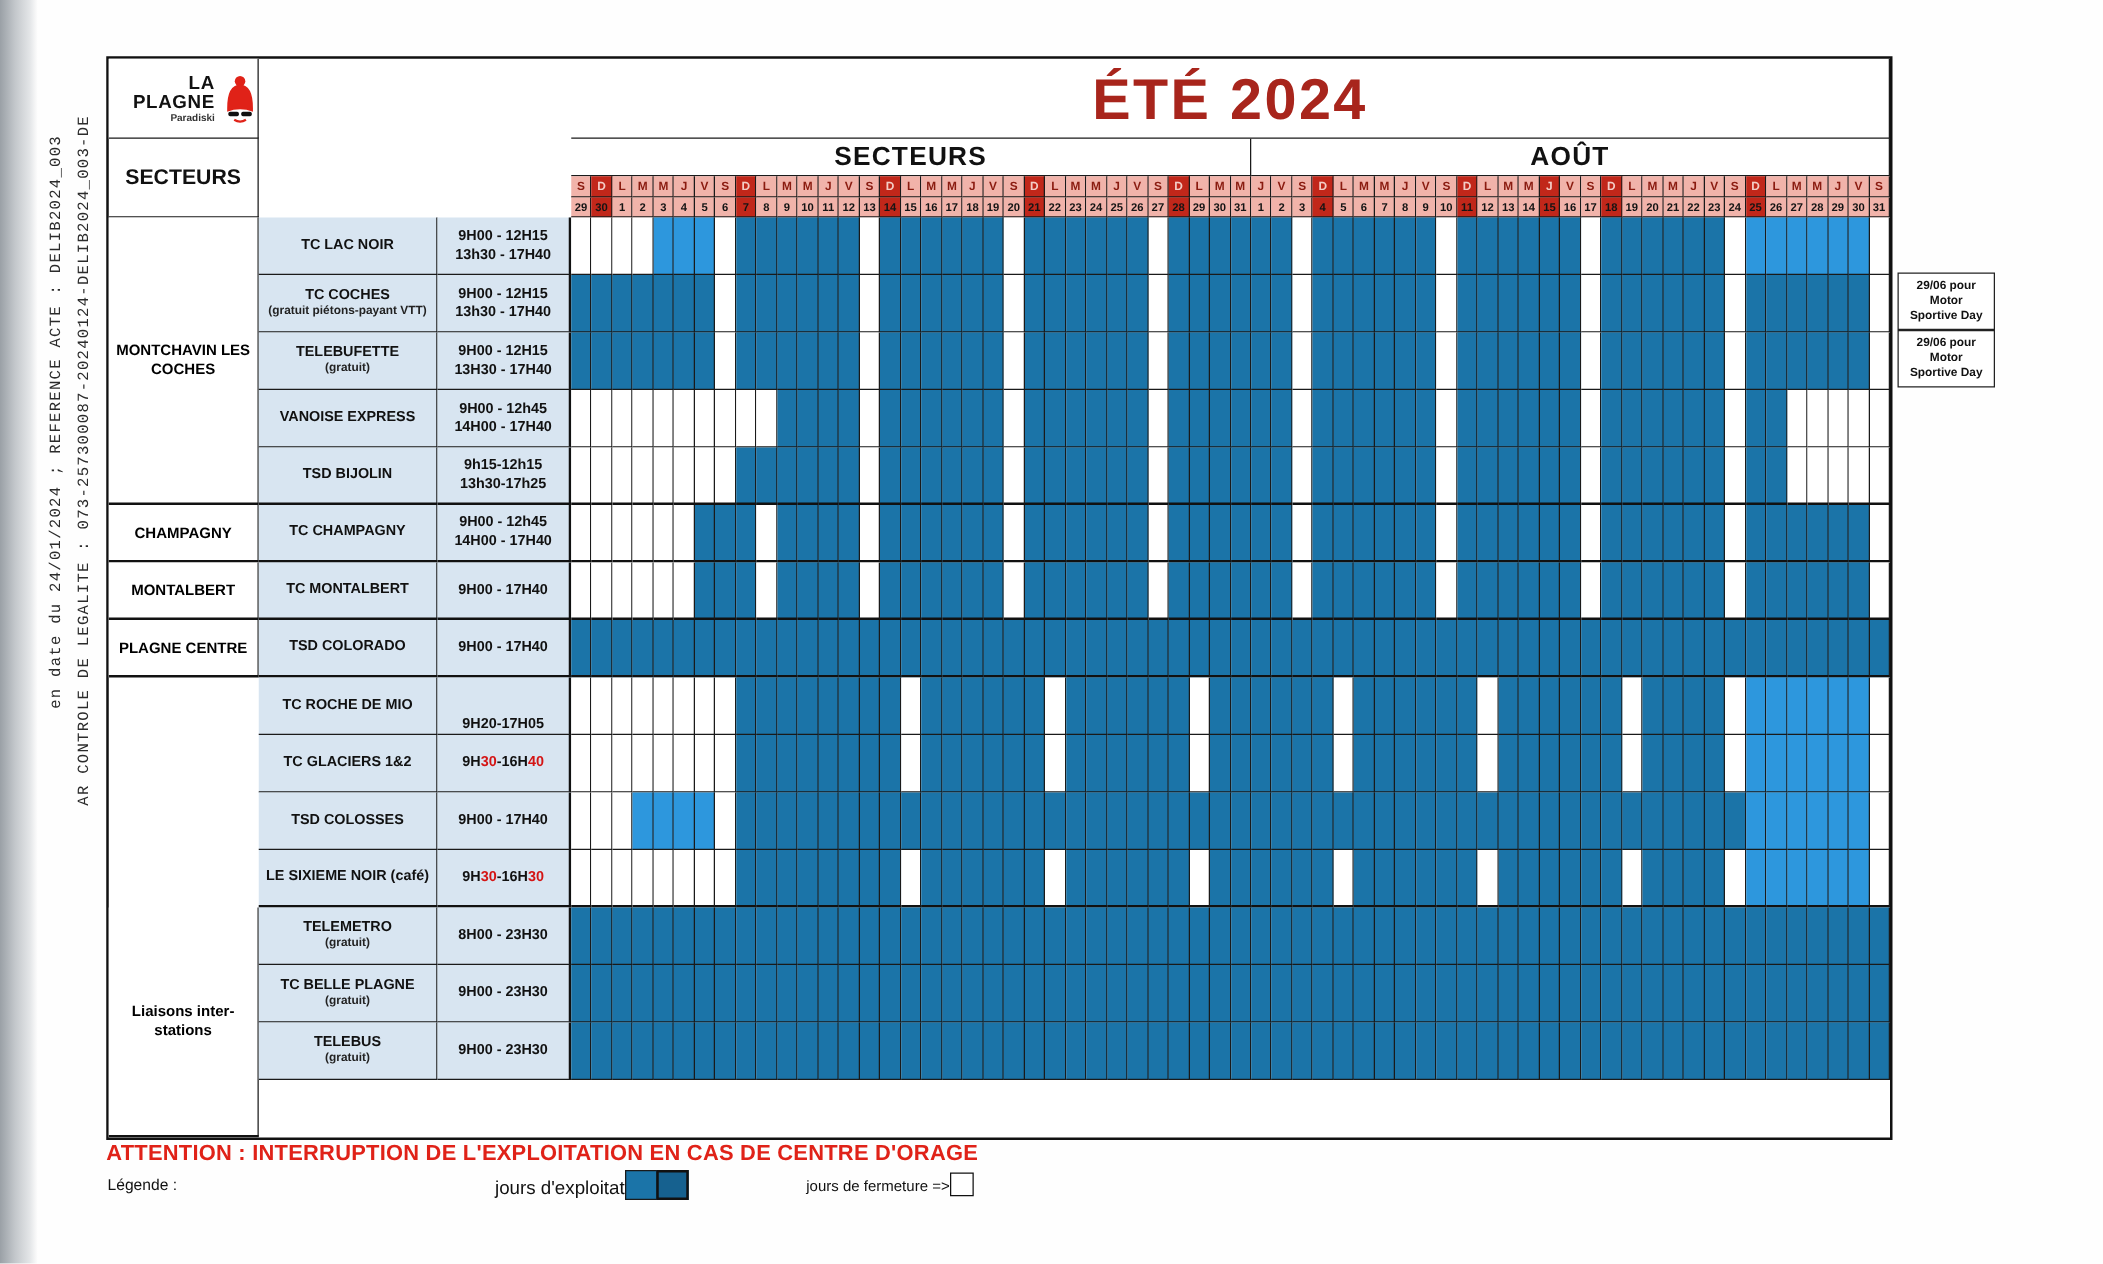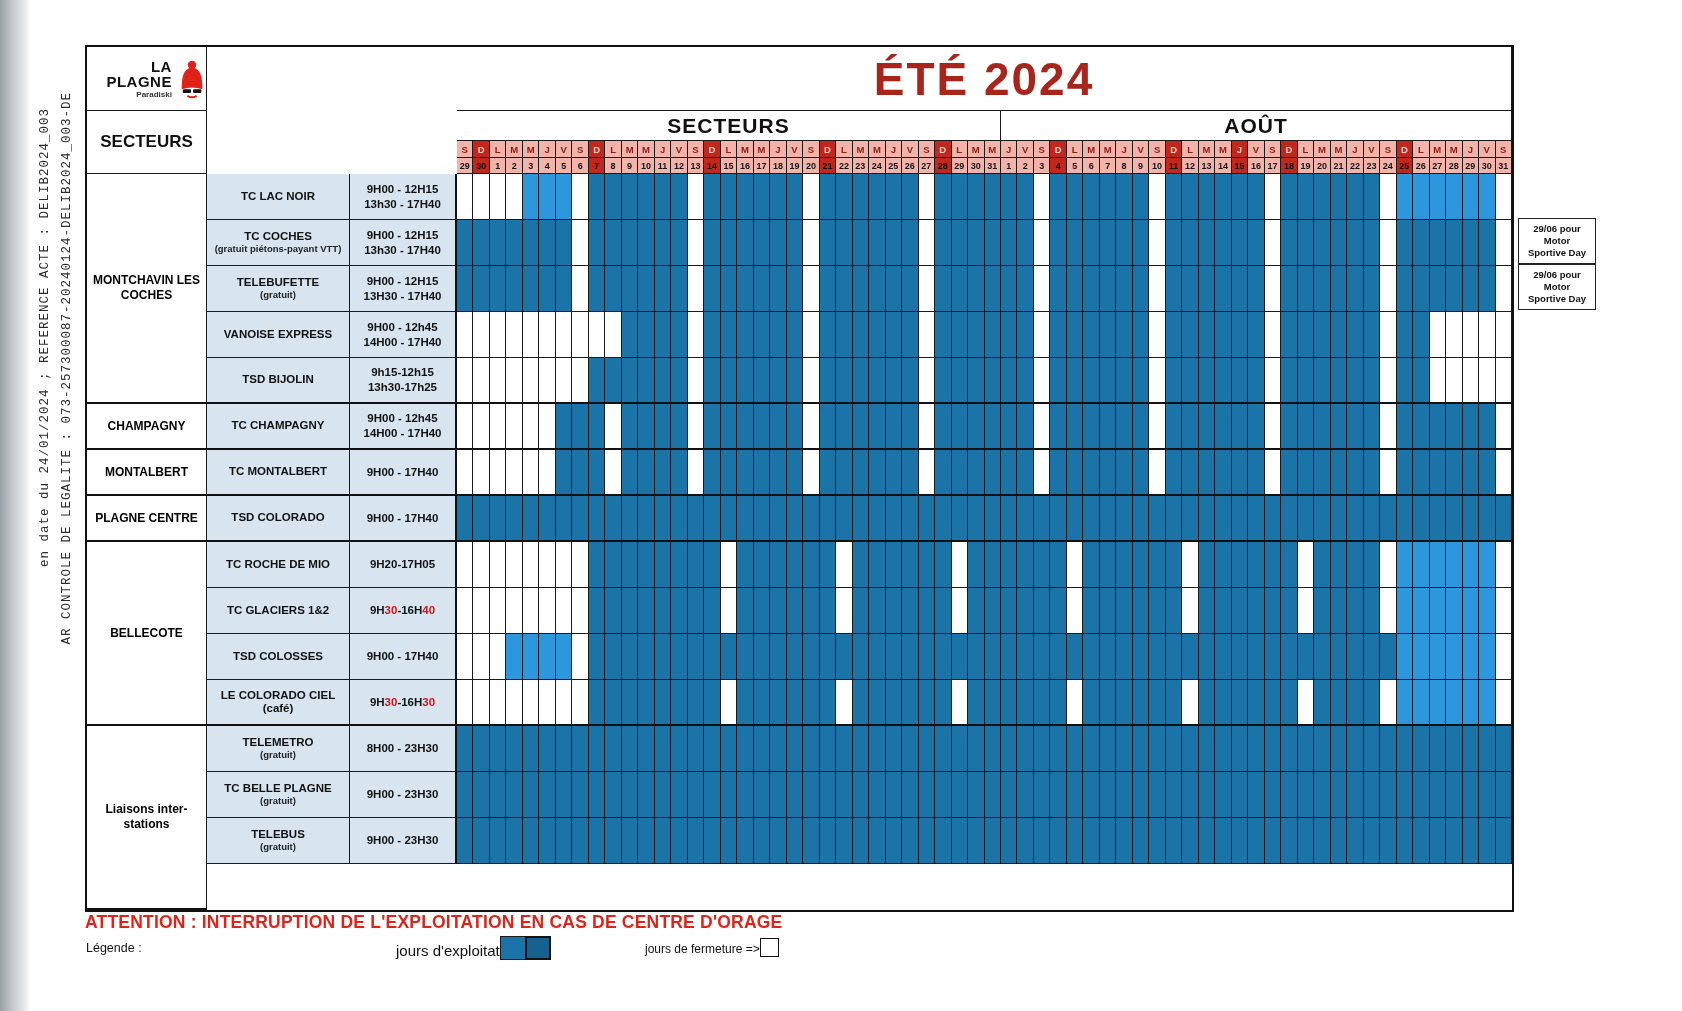--- a/index.html
+++ b/index.html
@@ -217,21 +217,20 @@
       <div class="cell dayL" style="grid-area: 3 / 65;">J</div>
       <div class="cell dayN" style="grid-area: 4 / 65;">29</div>
       <div class="cell dayL" style="grid-area: 3 / 66;">V</div>
       <div class="cell dayN" style="grid-area: 4 / 66;">30</div>
       <div class="cell dayL" style="grid-area: 3 / 67;">S</div>
       <div class="cell dayN" style="grid-area: 4 / 67;">31</div>
       <div class="cell sector-cell groupend" style="grid-area: 5 / 1 / 10;">MONTCHAVIN LES COCHES</div>
       <div class="cell sector-cell groupend" style="grid-area: 10 / 1 / 11;">CHAMPAGNY</div>
       <div class="cell sector-cell groupend" style="grid-area: 11 / 1 / 12;">MONTALBERT</div>
       <div class="cell sector-cell groupend" style="grid-area: 12 / 1 / 13;">PLAGNE CENTRE</div>
-      <div class="cell sector-cell groupend" style="grid-area: 13 / 1 / 17;">BELLECOTE</div>
       <div class="cell sector-cell groupend" style="grid-area: 17 / 1 / 21;">Liaisons inter-stations</div>
       <div class="cell lift-cell" style="grid-area: 5 / 2;">
         <div class="lift-name">TC LAC NOIR</div>
       </div>
       <div class="cell hours-cell" style="grid-area: 5 / 3;">
         <div><span>9H00 - 12H15</span></div>
         <div><span>13h30 - 17H40</span></div>
       </div>
       <div class="daycell closed" style="grid-area: 5 / 4;"></div>
       <div class="daycell closed" style="grid-area: 5 / 5;"></div>
@@ -790,21 +789,21 @@
       <div class="daycell open1 groupend" style="grid-area: 12 / 61;"></div>
       <div class="daycell open1 groupend" style="grid-area: 12 / 62;"></div>
       <div class="daycell open1 groupend" style="grid-area: 12 / 63;"></div>
       <div class="daycell open1 groupend" style="grid-area: 12 / 64;"></div>
       <div class="daycell open1 groupend" style="grid-area: 12 / 65;"></div>
       <div class="daycell open1 groupend" style="grid-area: 12 / 66;"></div>
       <div class="daycell open1 groupend" style="grid-area: 12 / 67;"></div>
       <div class="cell lift-cell" style="grid-area: 13 / 2;">
         <div class="lift-name">TC ROCHE DE MIO</div>
       </div>
-      <div class="cell hours-cell" style="grid-area: 13 / 3;">
+      <div class="cell hours-cell" style="grid-area: 13 / 3; justify-content: flex-end;">
         <div><span>9H20-17H05</span></div>
       </div>
       <div class="daycell closed" style="grid-area: 13 / 4;"></div>
       <div class="daycell closed" style="grid-area: 13 / 5;"></div>
       <div class="daycell closed" style="grid-area: 13 / 6;"></div>
       <div class="daycell closed" style="grid-area: 13 / 7;"></div>
       <div class="daycell closed" style="grid-area: 13 / 8;"></div>
       <div class="daycell closed" style="grid-area: 13 / 9;"></div>
       <div class="daycell closed" style="grid-area: 13 / 10;"></div>
       <div class="daycell closed" style="grid-area: 13 / 11;"></div>
@@ -998,21 +997,21 @@
       <div class="daycell open1" style="grid-area: 15 / 59;"></div>
       <div class="daycell open1" style="grid-area: 15 / 60;"></div>
       <div class="daycell open2" style="grid-area: 15 / 61;"></div>
       <div class="daycell open2" style="grid-area: 15 / 62;"></div>
       <div class="daycell open2" style="grid-area: 15 / 63;"></div>
       <div class="daycell open2" style="grid-area: 15 / 64;"></div>
       <div class="daycell open2" style="grid-area: 15 / 65;"></div>
       <div class="daycell open2" style="grid-area: 15 / 66;"></div>
       <div class="daycell closed" style="grid-area: 15 / 67;"></div>
       <div class="cell lift-cell groupend" style="grid-area: 16 / 2;">
-        <div class="lift-name">LE COLORADO CIEL (café)</div>
+        <div class="lift-name">LE SIXIEME NOIR (café)</div>
       </div>
       <div class="cell hours-cell groupend" style="grid-area: 16 / 3;">
         <div><span>9H</span><span class="red">30</span><span>-16H</span><span class="red">30</span></div>
       </div>
       <div class="daycell closed groupend" style="grid-area: 16 / 4;"></div>
       <div class="daycell closed groupend" style="grid-area: 16 / 5;"></div>
       <div class="daycell closed groupend" style="grid-area: 16 / 6;"></div>
       <div class="daycell closed groupend" style="grid-area: 16 / 7;"></div>
       <div class="daycell closed groupend" style="grid-area: 16 / 8;"></div>
       <div class="daycell closed groupend" style="grid-area: 16 / 9;"></div>

